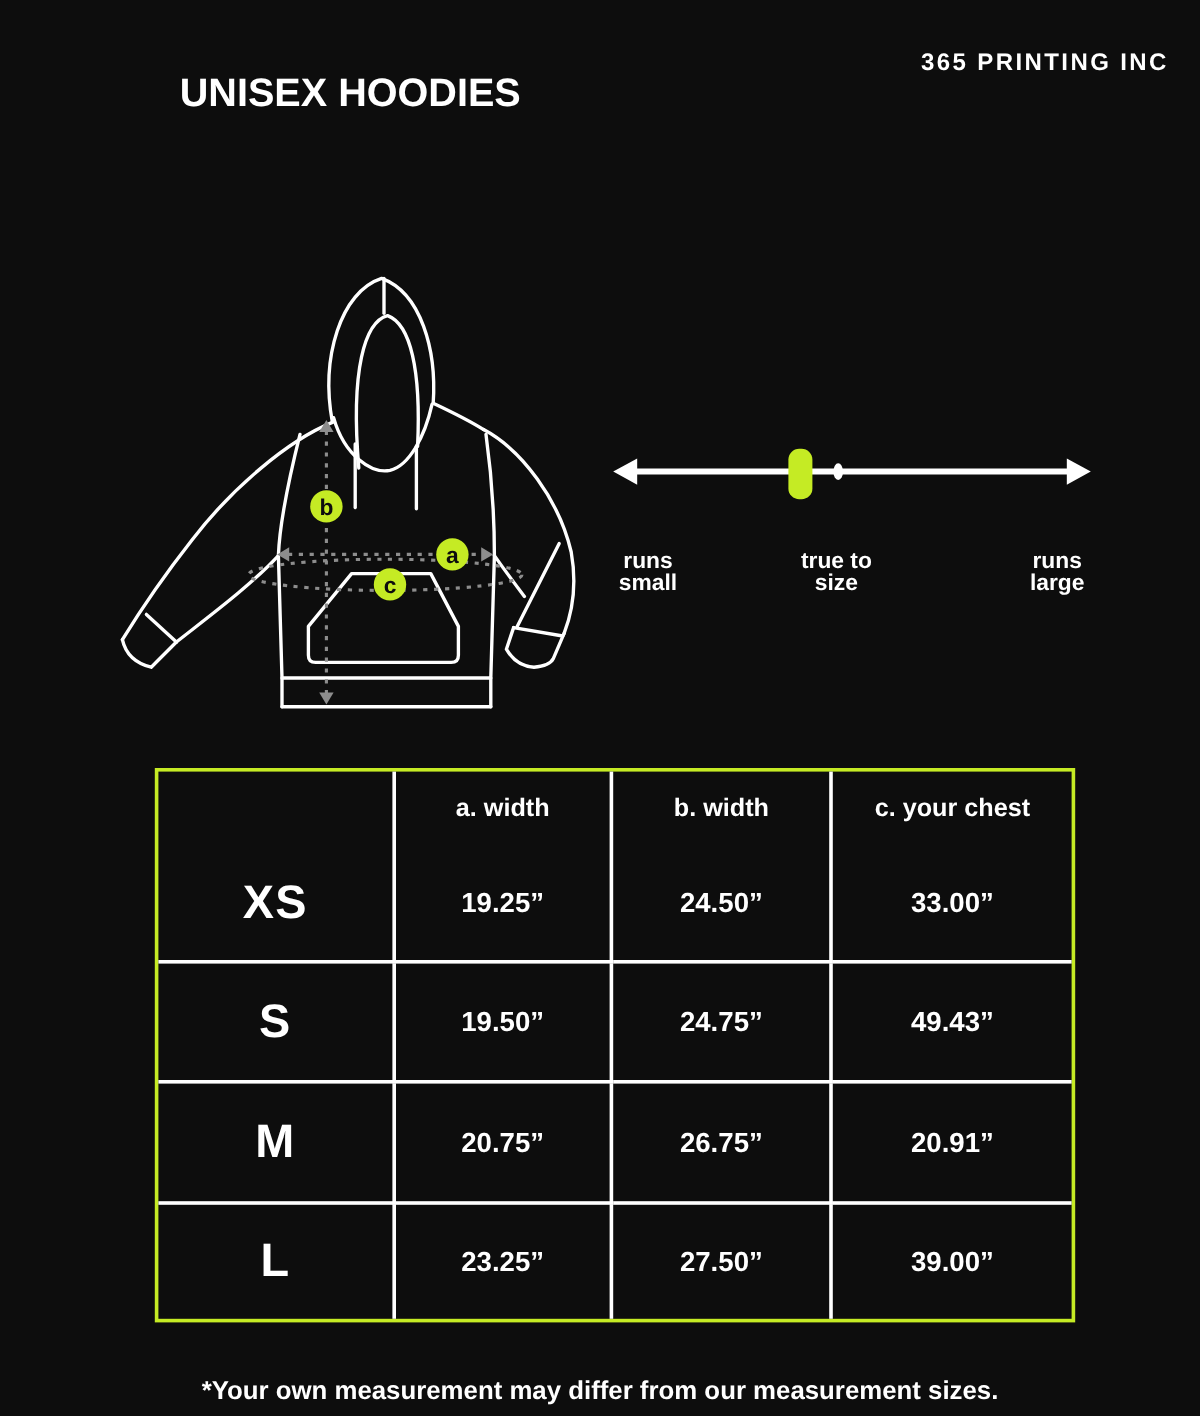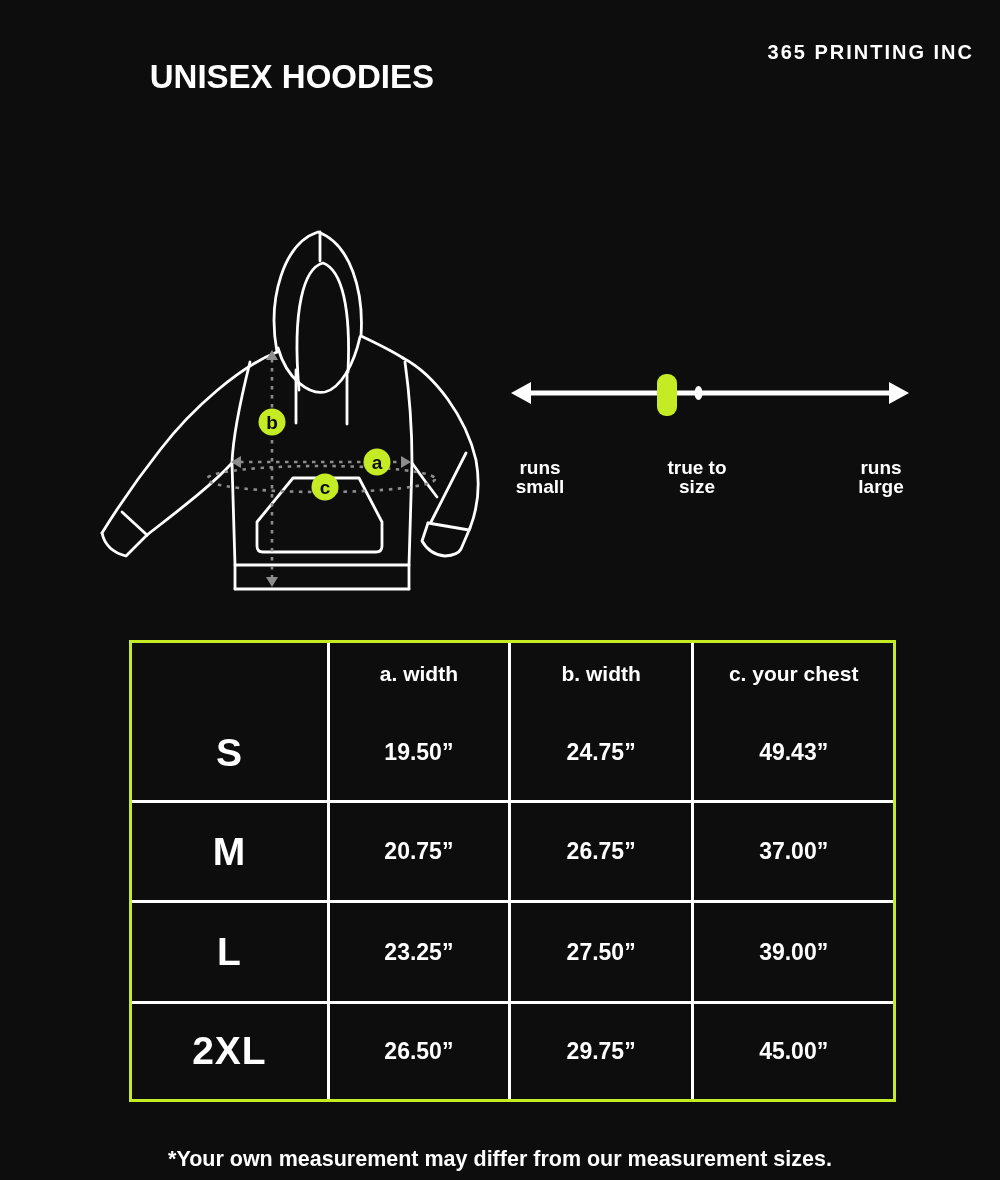--- a/index.html
+++ b/index.html
@@ -172,42 +172,42 @@
       <thead>
         <tr>
           <th></th>
           <th>a. width</th>
           <th>b. width</th>
           <th>c. your chest</th>
         </tr>
       </thead>
       <tbody>
         <tr>
+          <td class="size-cell">XS</td>
+          <td class="val-cell">19.25”</td>
+          <td class="val-cell">24.50”</td>
+          <td class="val-cell">33.00”</td>
+        </tr>
+        <tr>
           <td class="size-cell">S</td>
           <td class="val-cell">19.50”</td>
           <td class="val-cell">24.75”</td>
           <td class="val-cell">49.43”</td>
         </tr>
         <tr>
           <td class="size-cell">M</td>
           <td class="val-cell">20.75”</td>
           <td class="val-cell">26.75”</td>
-          <td class="val-cell">37.00”</td>
+          <td class="val-cell">20.91”</td>
         </tr>
         <tr>
           <td class="size-cell">L</td>
           <td class="val-cell">23.25”</td>
           <td class="val-cell">27.50”</td>
           <td class="val-cell">39.00”</td>
         </tr>
-        <tr>
-          <td class="size-cell">2XL</td>
-          <td class="val-cell">26.50”</td>
-          <td class="val-cell">29.75”</td>
-          <td class="val-cell">45.00”</td>
-        </tr>
       </tbody>
     </table>
   </div>
 
   <div class="footnote">*Your own measurement may differ from our measurement sizes.</div>
 
 </div>
 
 </body></html>

